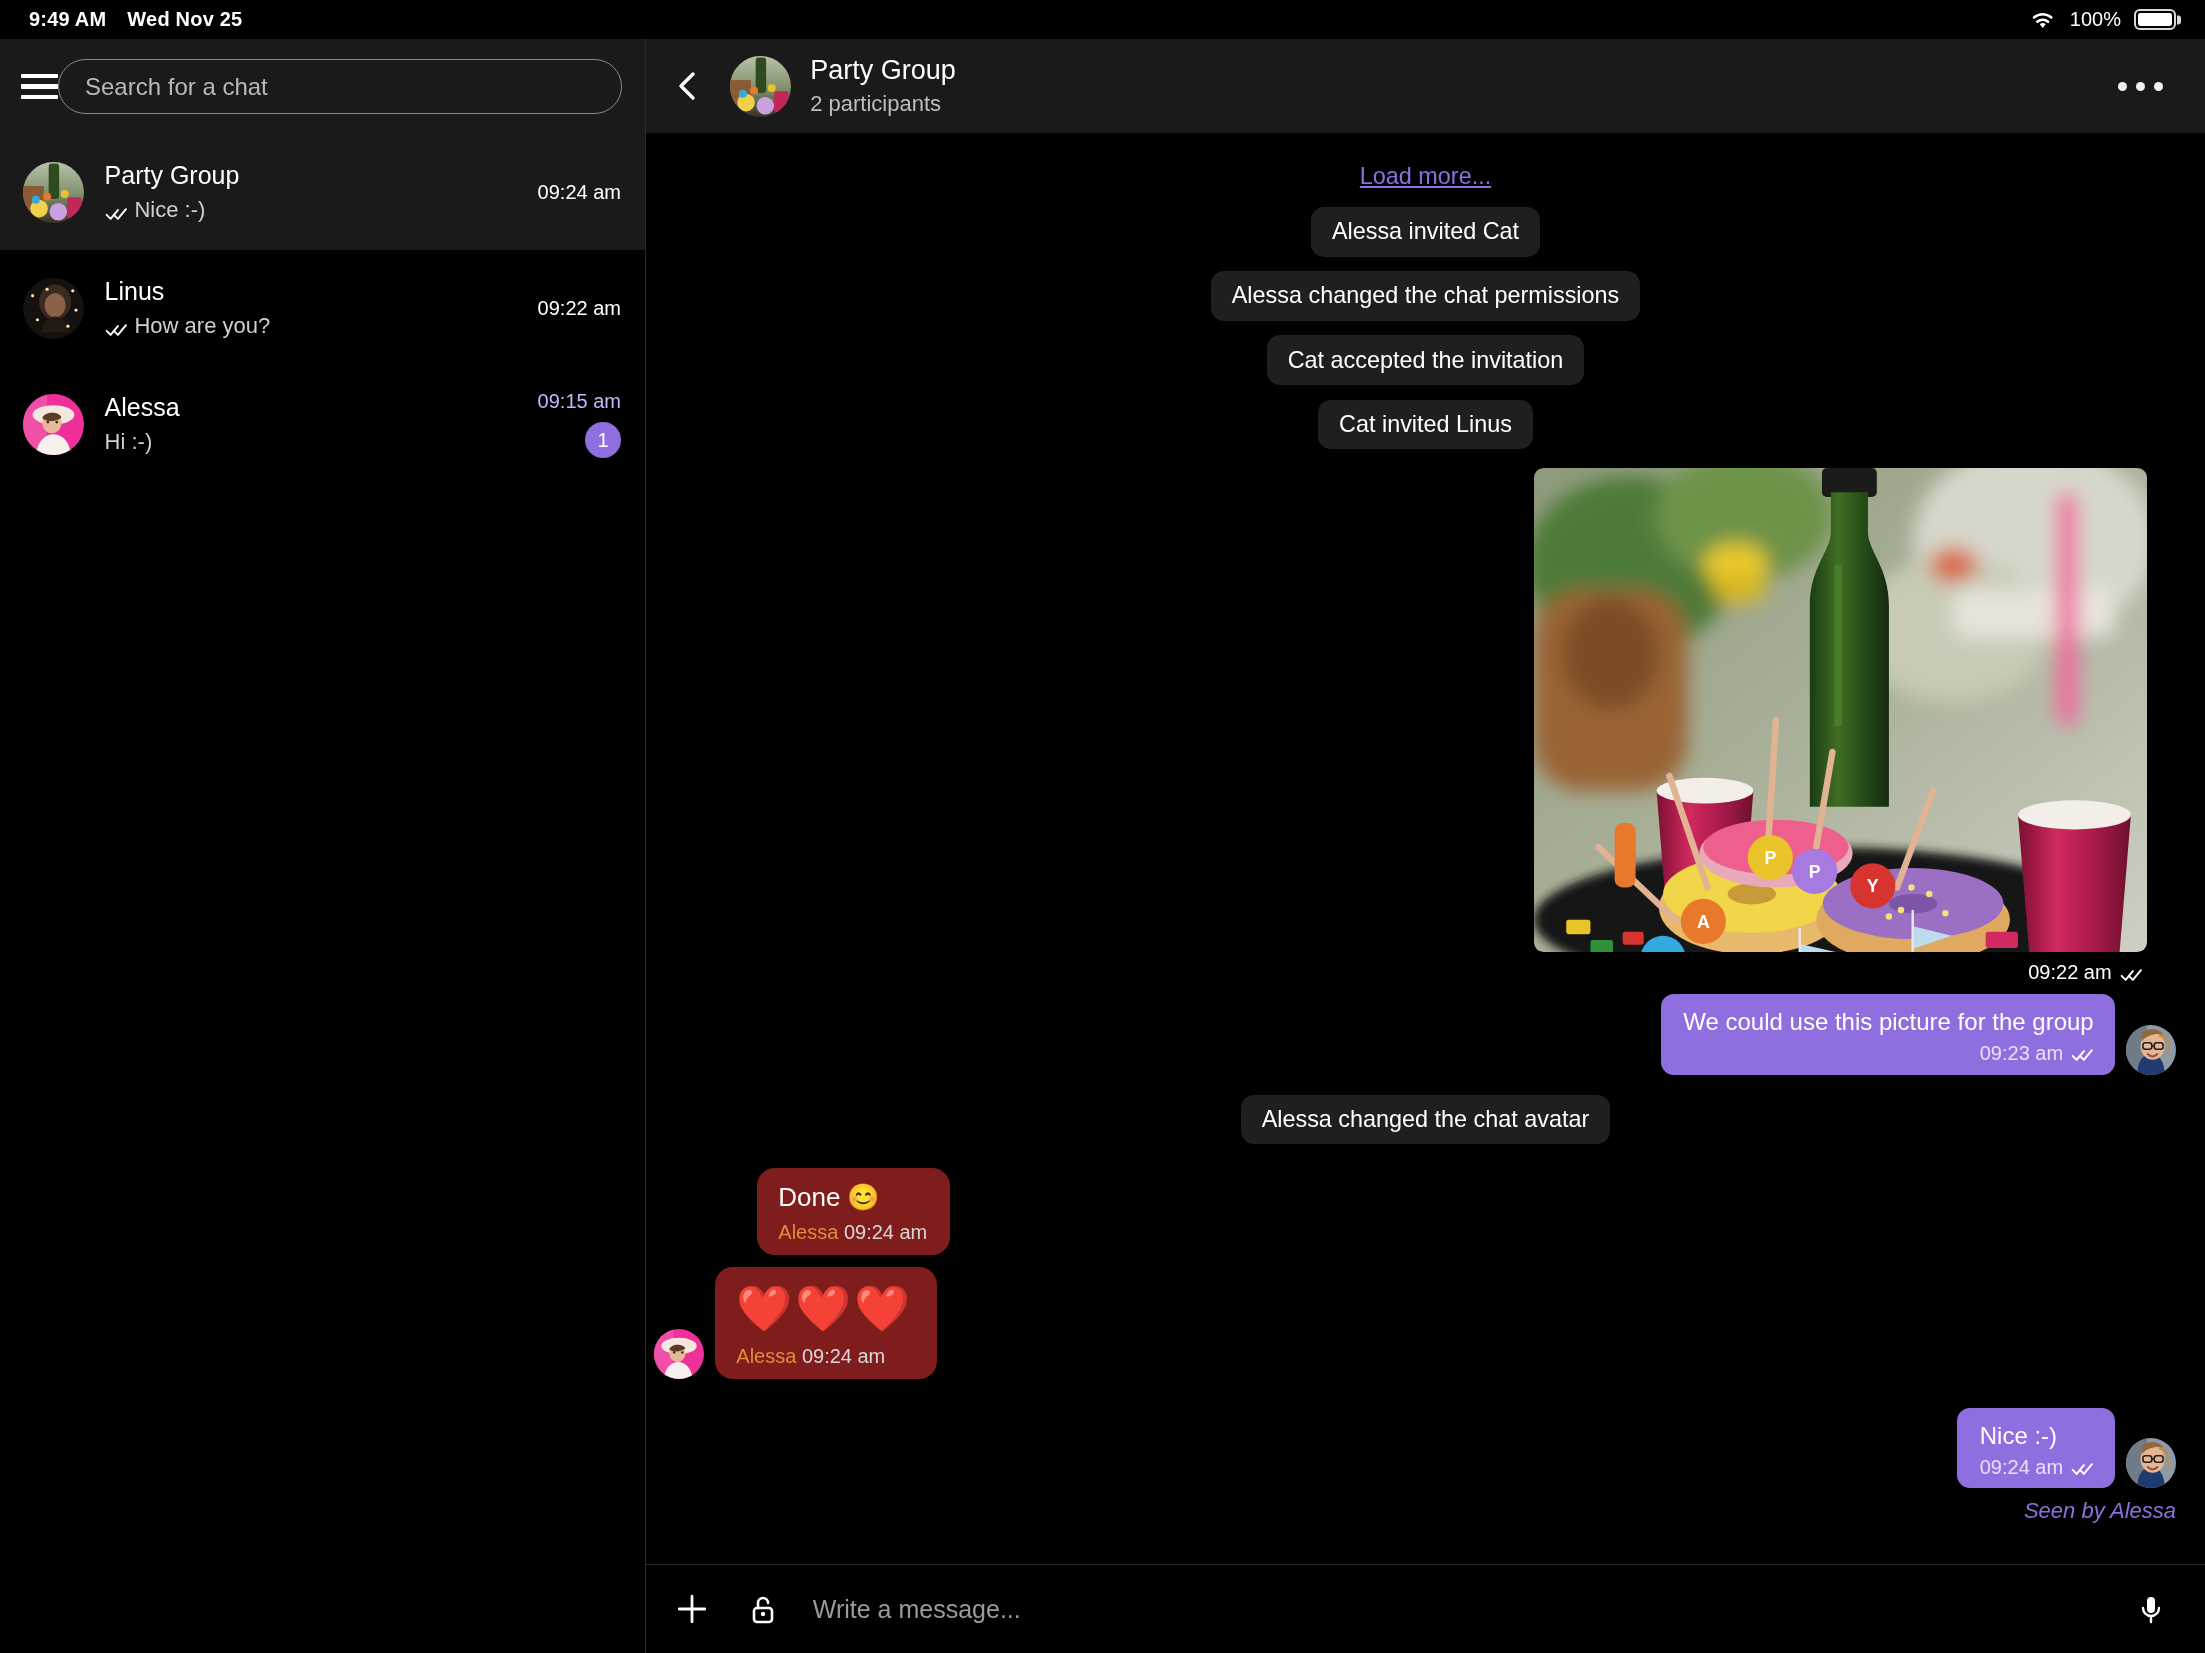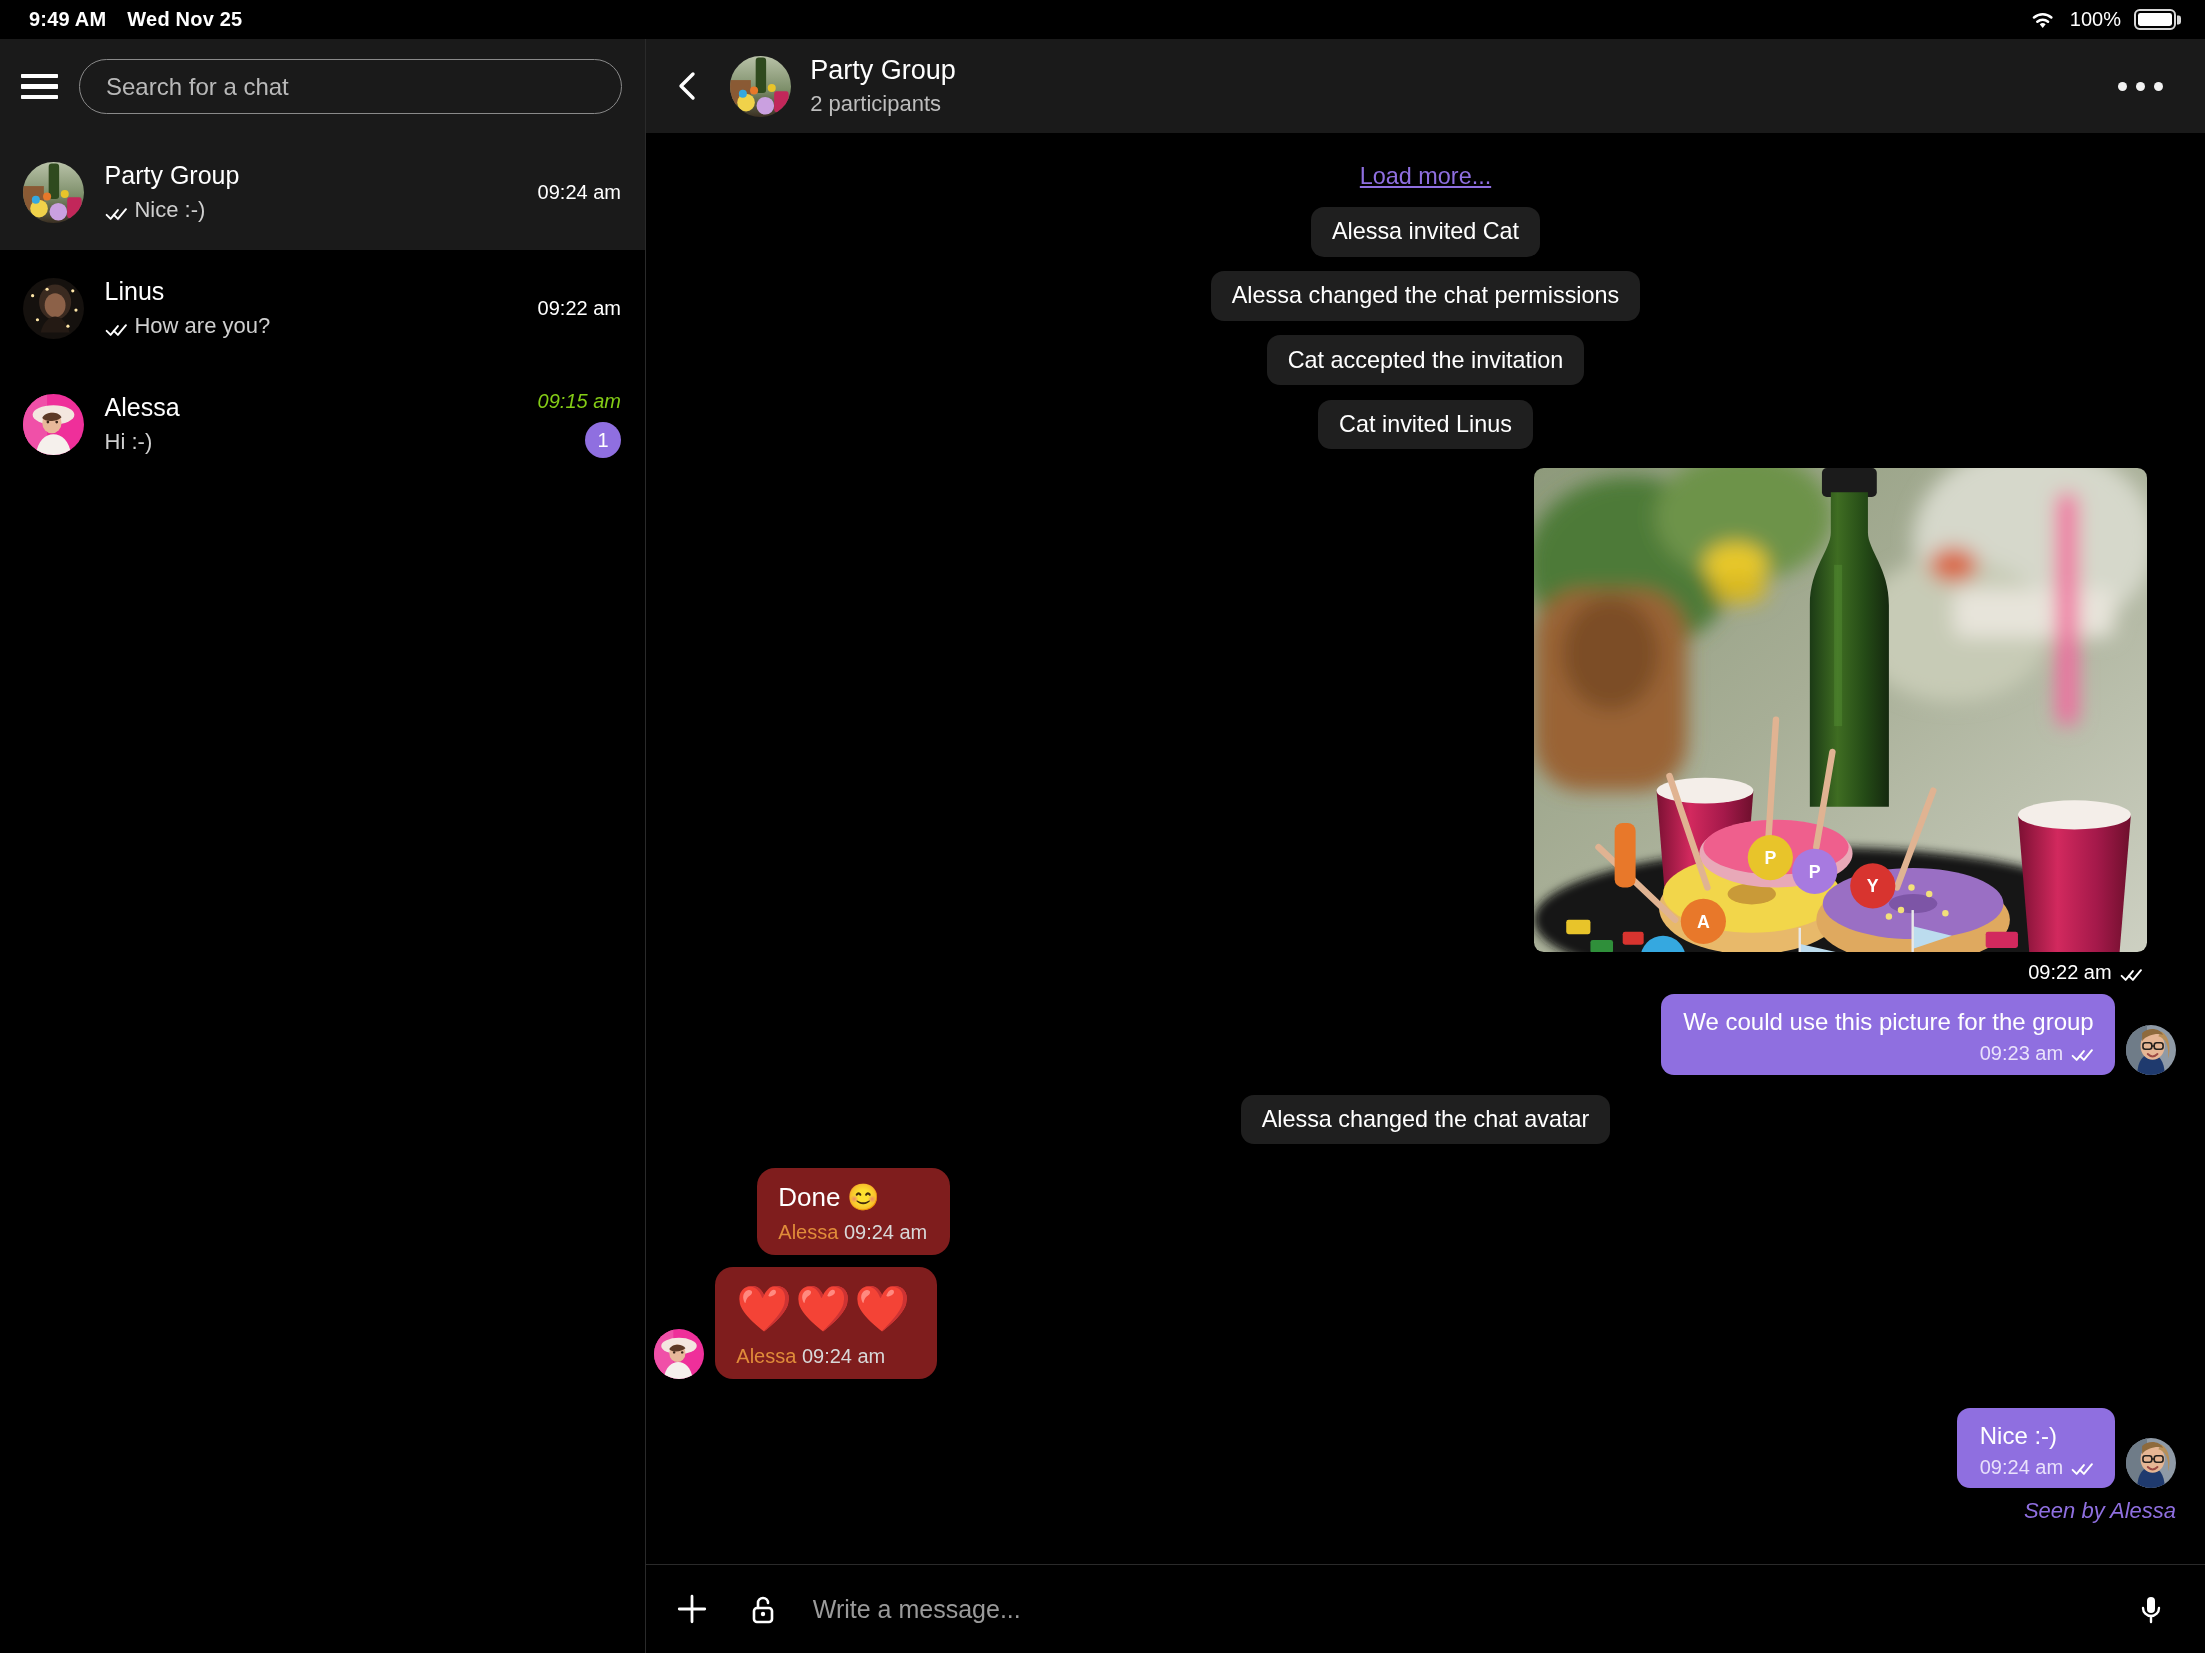--- a/index.html
+++ b/index.html
@@ -40,21 +40,21 @@
 
   
   .sidebar {
     width: 646px; flex: 0 0 646px;
     background: #000;
     border-right: 1.6px solid #2a2a2a;
     display: flex; flex-direction: column;
   }
   .sidebar-top {
     height: 95px; background: #1a1a1a;
-    display: flex; align-items: center; gap: 21px;
+    display: flex; align-items: center; 
     padding: 0 22.6px 0 21px;
   }
   .hamburger { width: 37px; height: 32px; display:flex; flex-direction:column; justify-content:space-between; cursor:pointer; padding: 3.2px 0;}
   .hamburger span { display:block; height:4.8px; background:#fff; border-radius:0.8px; }
   .searchbox {
     flex: 1; height: 55px; border-radius: 27.4px;
     border: 1.6px solid #8a8a8a; background: #1a1a1a;
     display:flex; align-items:center; padding: 0 26px;
   }
   .searchbox .ph { color: #b9b9b9; font-size: 24px; }
@@ -67,21 +67,21 @@
     cursor: pointer;
   }
   .chat-row.selected { background: #1a1a1a; }
   .avatar { width: 61px; height: 61px; border-radius: 50%; overflow:hidden; flex:0 0 61px; position:relative; }
   .avatar svg { display:block; width:100%; height:100%; }
   .row-mid { flex: 1; min-width: 0; display:flex; flex-direction:column; gap: 6.5px; }
   .row-name { color: #fff; font-size: 25px; }
   .row-sub { color: #cfcfcf; font-size: 22px; display:flex; align-items:center; gap: 7.3px; white-space:nowrap; overflow:hidden; }
   .row-right { display:flex; flex-direction:column; align-items:flex-end; gap: 9.7px; }
   .row-time { color: #fff; font-size: 20px; }
-  .row-time.accent { color: #84cc16; font-style: italic; }
+  .row-time.accent { color: #c4b5fd; }
   .badge {
     min-width: 36px; height: 36px; border-radius: 18px;
     background: #8f6fe0; color: #fff; font-size: 20px;
     display:flex; align-items:center; justify-content:center; padding: 0 9.7px;
   }
   .ticks { display:inline-block; width: 22.6px; height: 16px; flex: 0 0 22.6px; }
 
   
   .main { flex: 1; display: flex; flex-direction: column; background: #000; min-width: 0; }
   .chat-header {

